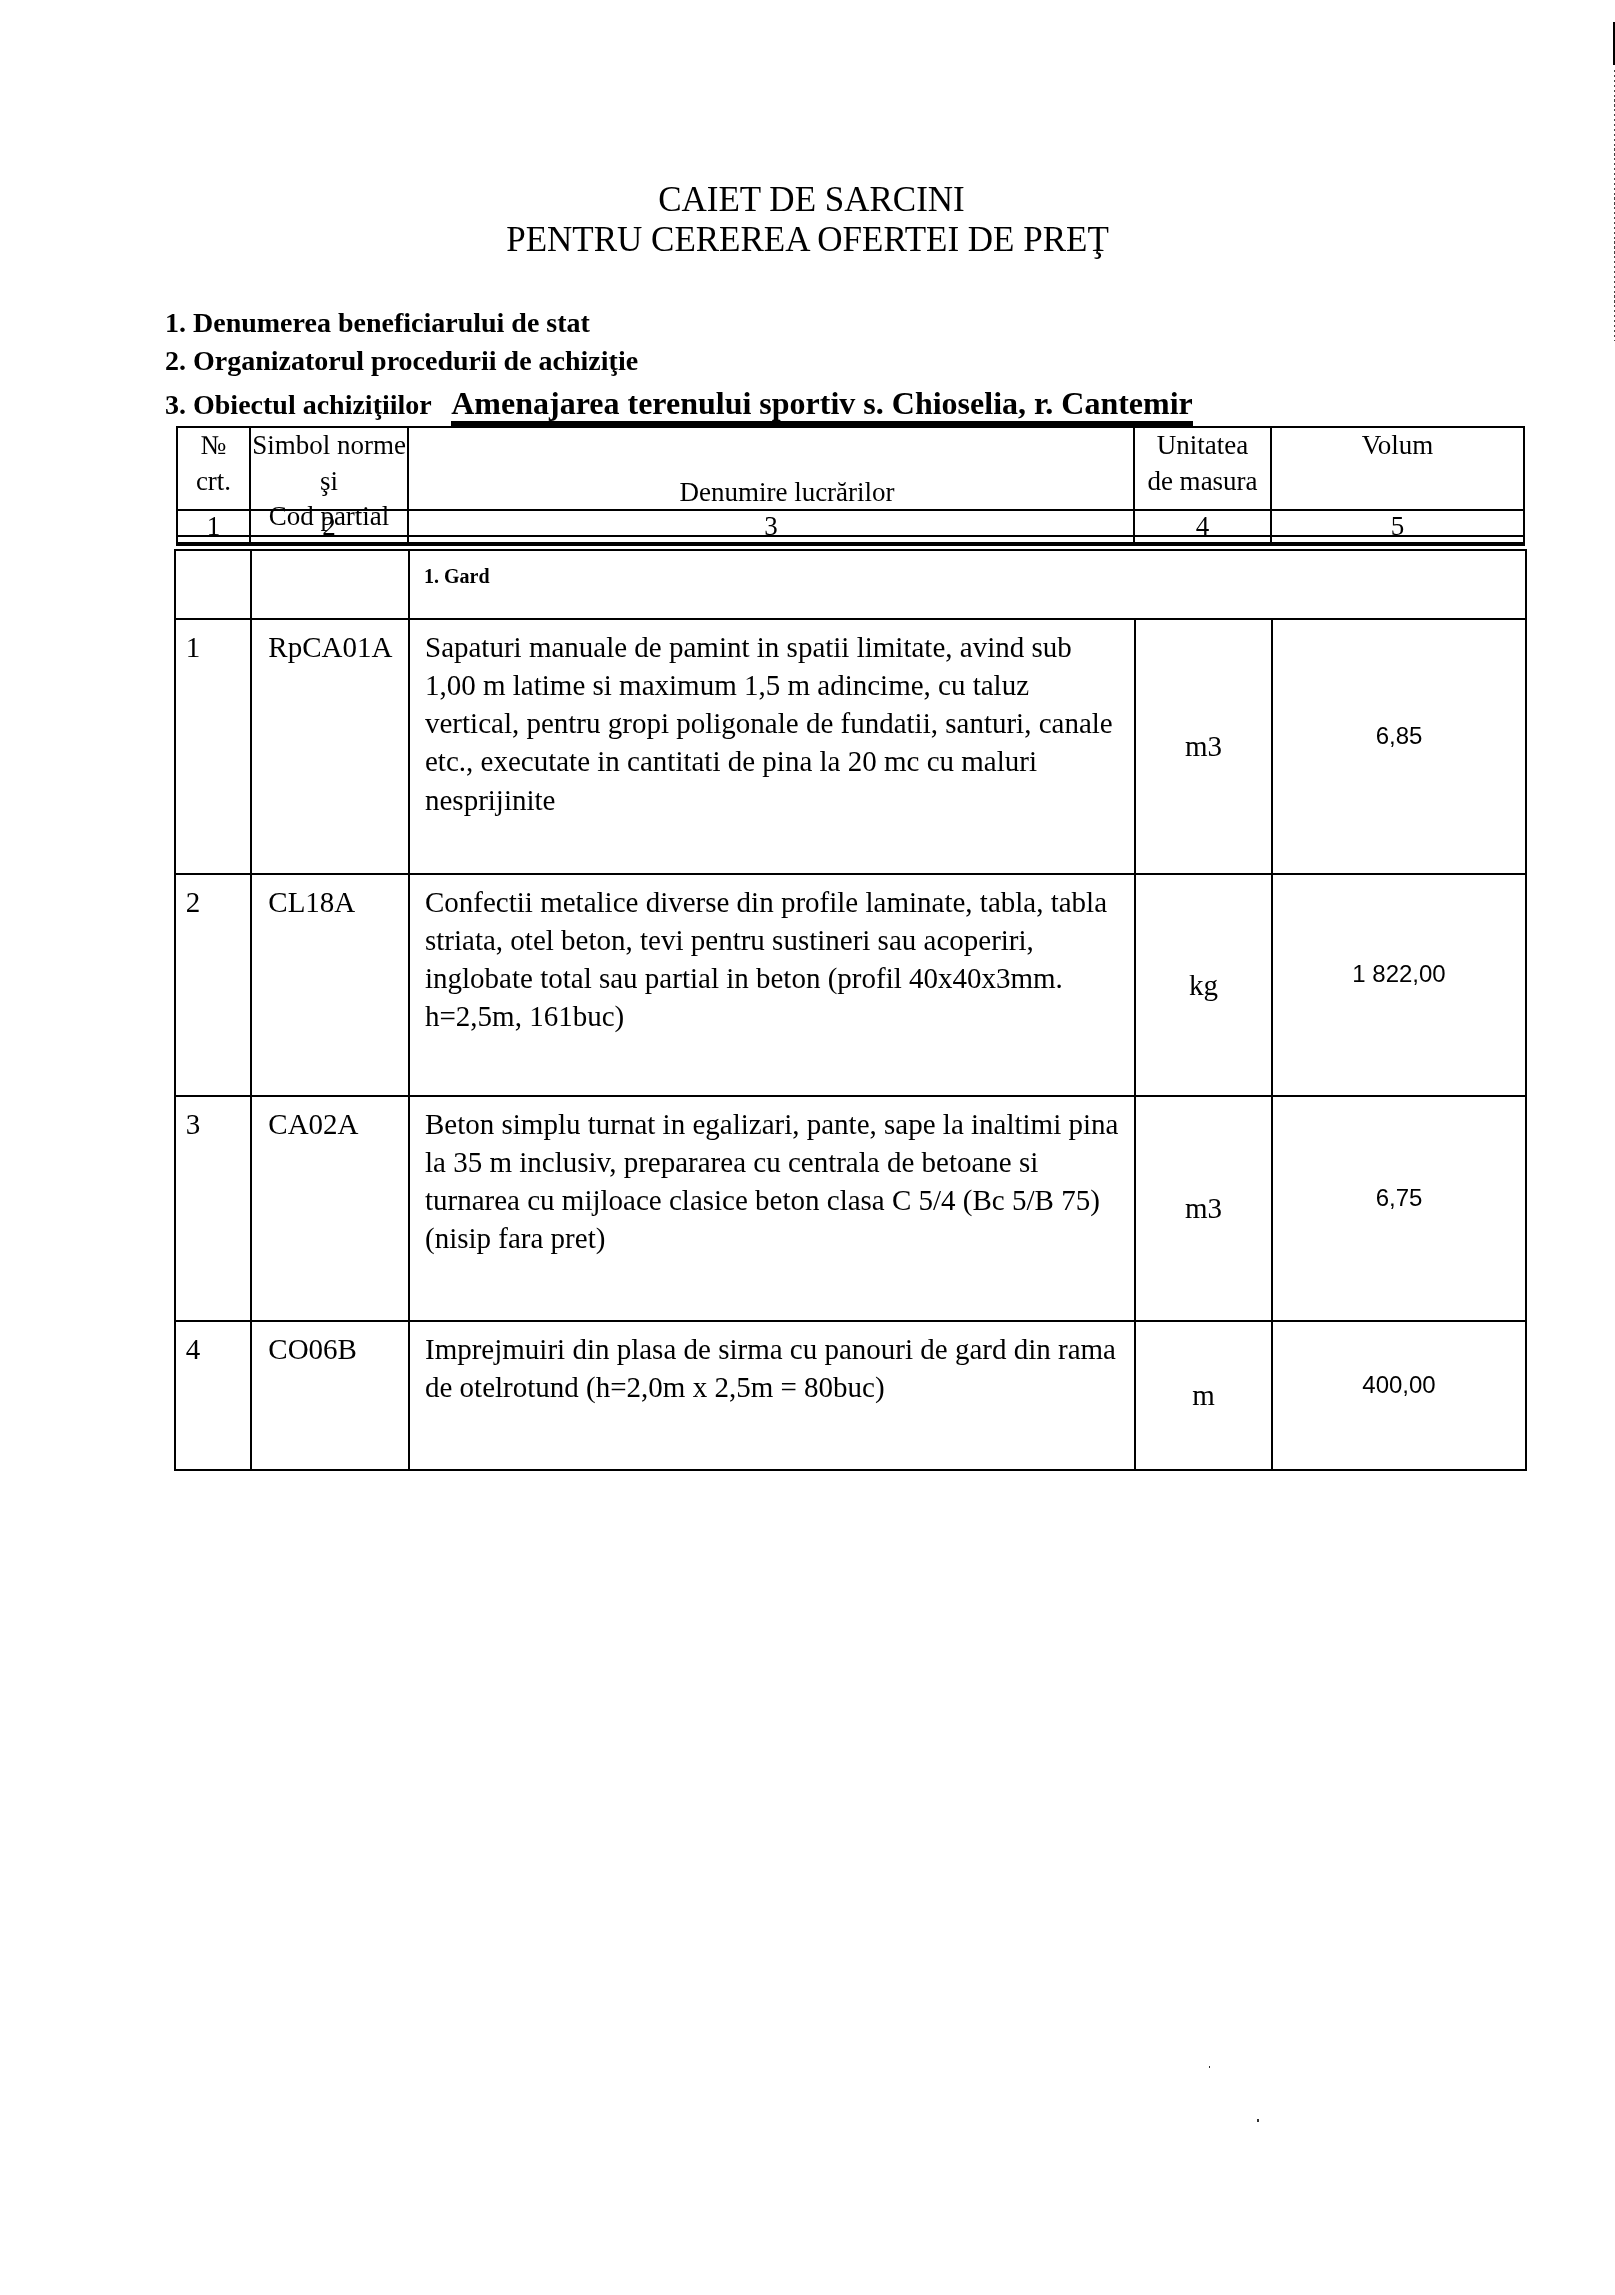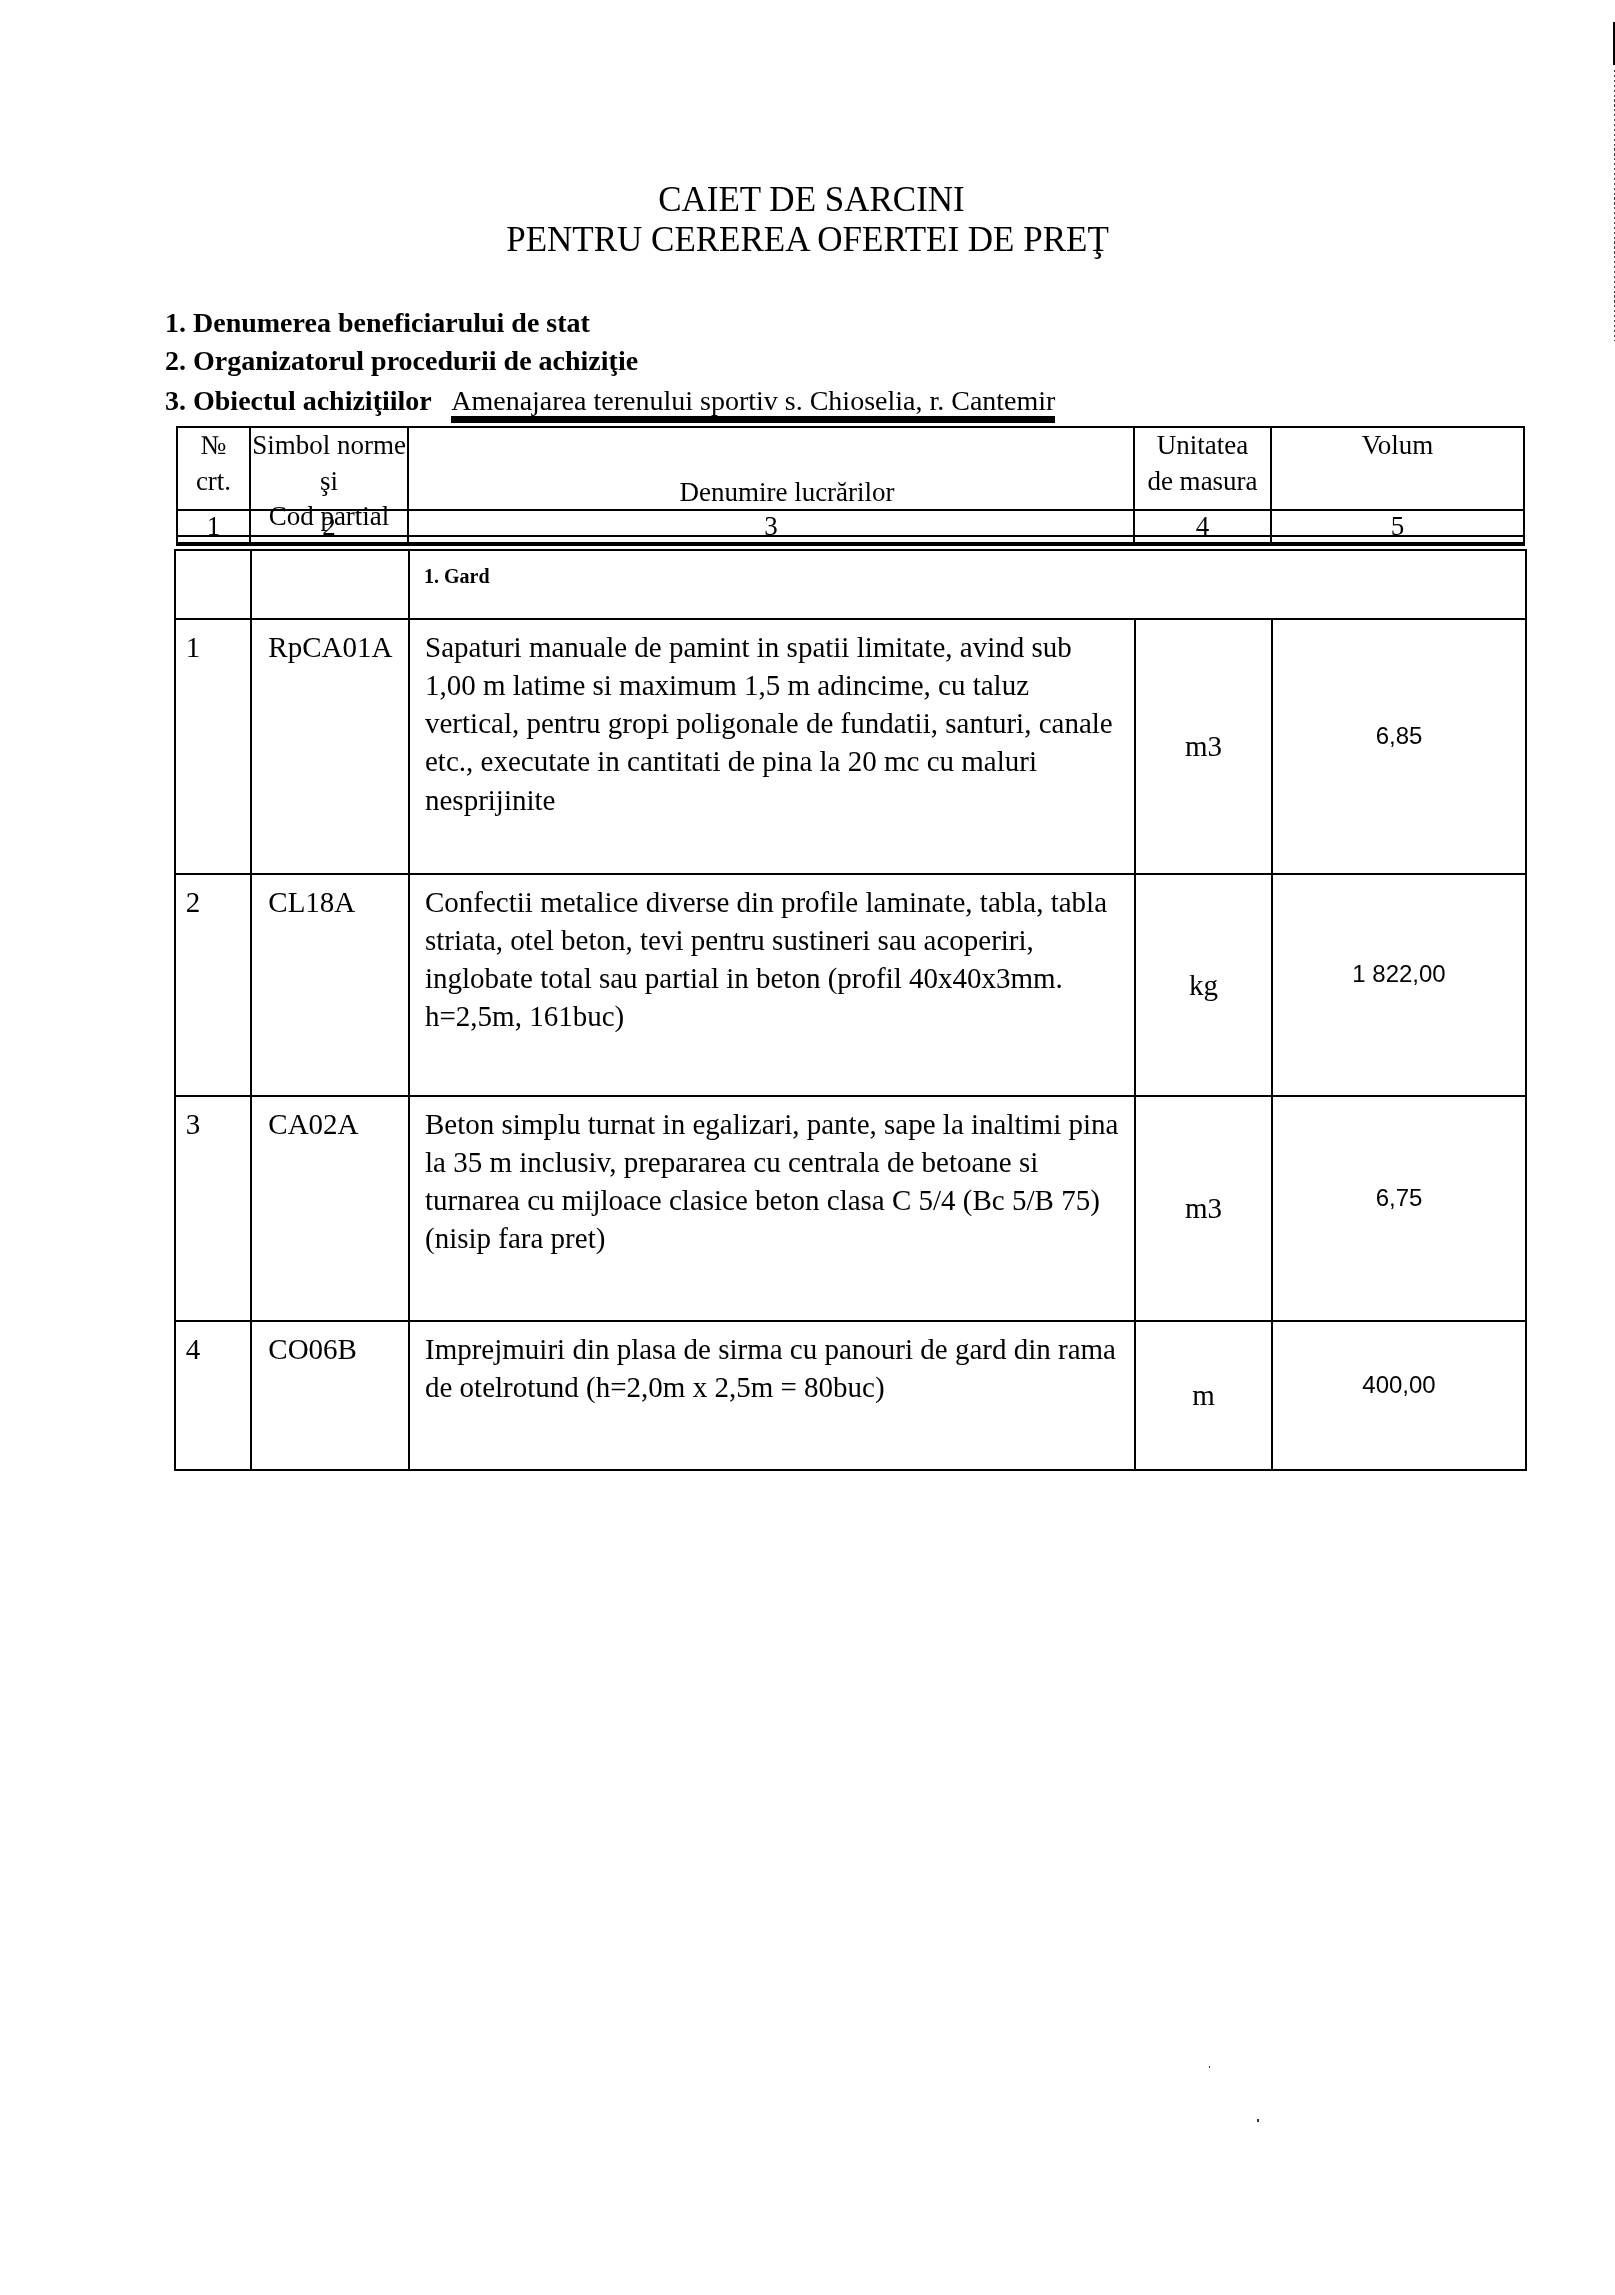--- a/index.html
+++ b/index.html
@@ -4,21 +4,21 @@
 <style>
   html, body { margin: 0; padding: 0; background: #ffffff; }
   body { width: 1615px; height: 2295px; position: relative; overflow: hidden;
          font-family: "Liberation Serif", "DejaVu Serif", serif; color: #000; }
   .abs { position: absolute; }
   .title { left: 0; width: 1615px; text-align: center; font-size: 35px; line-height: 1; }
   .t1 { top: 182px; left: 602px; width: auto; }
   .t2 { top: 222px; left: 0; width: 1615px; }
   .info { left: 165px; font-size: 28px; font-weight: bold; line-height: 1; }
   .info3 { top: 387px; }
-  .object-value { font-size: 28px; font-weight: normal; border-bottom: 7.6px solid #000; padding-bottom: 0; margin-left: 13px; }
+  .object-value { font-size: 32px; font-weight: bold; border-bottom: 7.6px solid #000; padding-bottom: 0; margin-left: 13px; }
 
   .tbl { position: absolute; border-collapse: collapse; table-layout: fixed; }
   .tbl td { border: 2.7px solid #000; padding: 0; vertical-align: top; }
   .hdr { left: 176px; top: 426px; width: 1348px; }
   .hdr td { font-size: 27px; line-height: 1.32; text-align: center; }
   .idx { left: 176px; top: 509px; width: 1348px; }
   .idx td { font-size: 27px; text-align: center; height: 31px; vertical-align: middle; }
   .body { left: 174px; top: 549px; width: 1351px; }
   .body td { font-size: 29px; line-height: 1.32; }
   .body td.num { padding: 7.6px 0 0 9.8px; }

